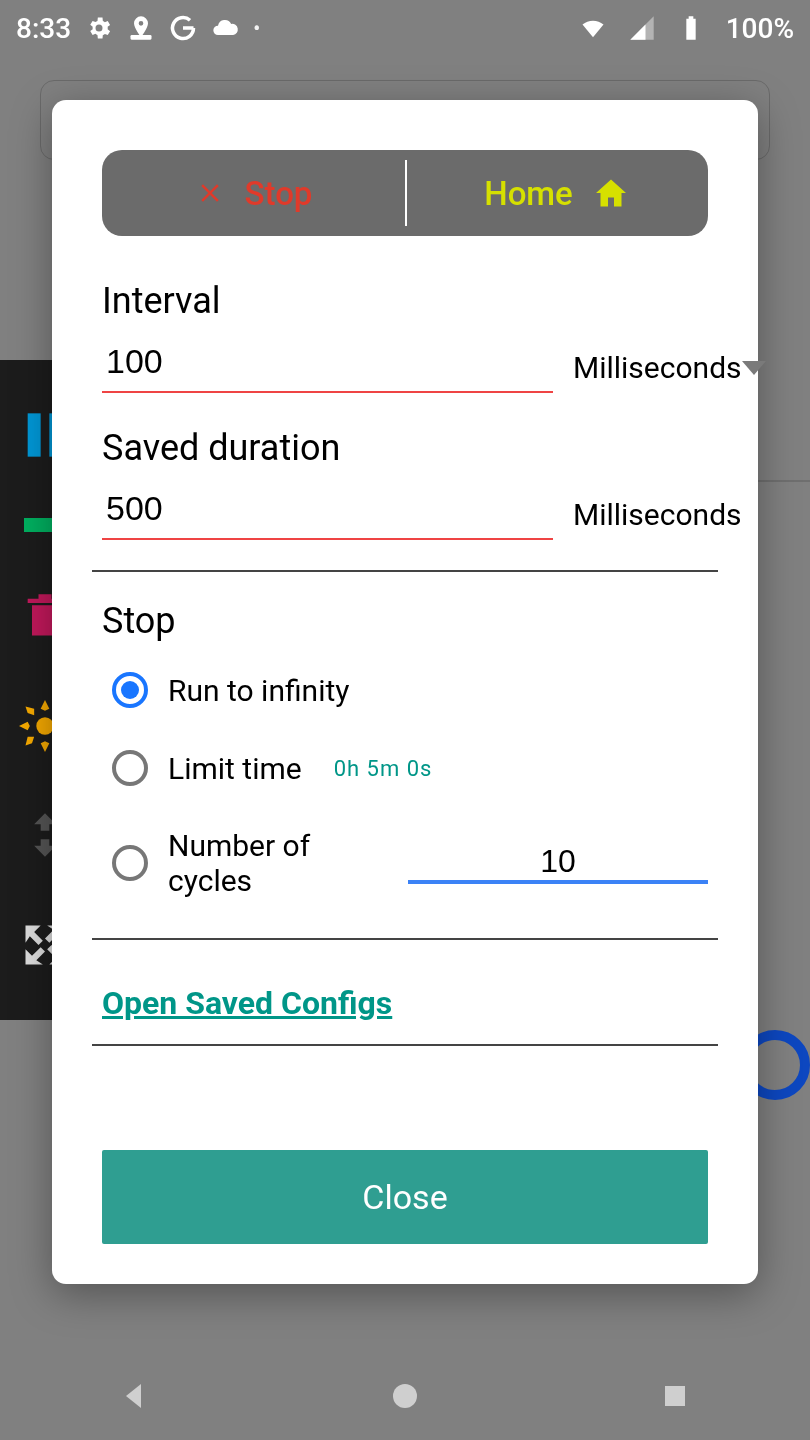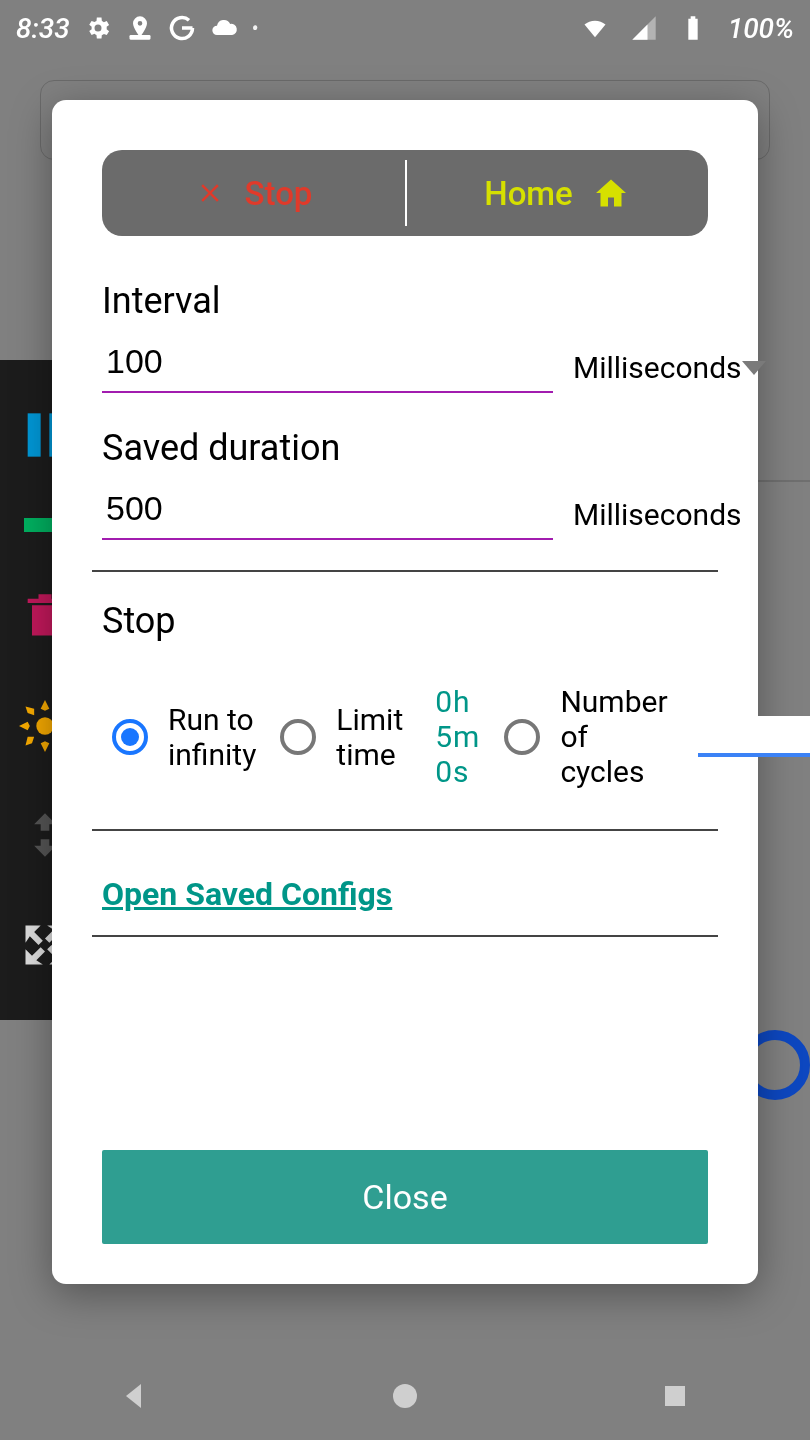--- a/index.html
+++ b/index.html
@@ -2,21 +2,21 @@
 <html><head>
 <meta charset="utf-8">
 <style>
   * { box-sizing: border-box; margin: 0; padding: 0; }
   html, body { width: 810px; height: 1440px; overflow: hidden; font-family: Roboto, Arial, sans-serif; }
   body { background: #808080; position: relative; }
 
   
   .status-bar {
     height: 56px; display: flex; align-items: center; justify-content: space-between;
-    padding: 0 16px; color: #fff; font-size: 28px; font-weight: 500; font-style: italic;
+    padding: 0 16px; color: #fff; font-size: 28px; font-weight: 500;
   }
   .status-left, .status-right { display: flex; align-items: center; gap: 14px; }
   .status-right { gap: 21px; }
   .sb-icon { width: 28px; height: 28px; display:inline-flex; align-items:center; justify-content:center; }
 
   
   .nav-bar {
     position: absolute; bottom: 0; left: 0; right: 0; height: 88px;
     display: flex; align-items: center; justify-content: space-around;
     color: #d0d0d0;
@@ -54,35 +54,35 @@
     margin-bottom: 34px;
   }
   .seg-divider { position:absolute; left:50%; top:10px; bottom:10px; width:2px; background:#fff; }
   .seg-btn { flex:1; display:flex; align-items:center; justify-content:center; gap:20px; font-size:33px; font-weight:500;}
   .seg-stop { color:#e03a2a; }
   .seg-home { color:#d6e000; }
 
   .label { font-size: 36px; color:#000; margin-top: 10px; margin-bottom: 14px; }
   .row { display:flex; align-items:flex-end; gap:20px; }
   .text-input {
-    font-size: 34px; color:#000; border:none; border-bottom: 2px solid #a21caf;
+    font-size: 34px; color:#000; border:none; border-bottom: 2px solid #ef4444;
     padding: 6px 4px 10px 4px; background:transparent; outline:none;
     flex: 0 0 290px;
   }
   .unit { font-size: 30px; color:#000; flex:1; display:flex; align-items:center; justify-content:space-between; padding-bottom:8px;}
   .dropdown-caret { width:0; height:0; border-left:12px solid transparent; border-right:12px solid transparent; border-top:14px solid #7a7a7a; margin-right:20px;}
 
   .hr { height:2px; background:#444; margin: 30px -10px 18px -10px; }
 
-  .radio-group { display:flex; flex-direction:row; gap:14px; margin-top:28px; margin-bottom:10px; }
+  .radio-group { display:flex; flex-direction:column; gap:42px; margin-top:16px; margin-bottom:10px; }
   .radio-row { display:flex; align-items:center; gap:20px; font-size:30px; color:#000; padding-left:10px;}
   .radio { width:36px; height:36px; border-radius:50%; border:4px solid #777; position:relative; flex-shrink:0;}
   .radio.checked { border-color:#1976ff; }
   .radio.checked::after { content:""; position:absolute; inset:5px; background:#1976ff; border-radius:50%; }
-  .time-val { color:#009688; font-size:30px; margin-left:12px; letter-spacing:1px;}
+  .time-val { color:#009688; font-size:22px; margin-left:12px; letter-spacing:1px;}
   .cycles-input { font-size:32px; text-align:center; border:none; border-bottom:4px solid #3b82f6; width:300px; margin-left:10px; outline:none;}
 
   .link { color:#009688; font-size:32px; font-weight:700; text-decoration:underline; margin-top:26px; }
 
   .config-row { display:flex; align-items:center; gap:24px; margin-top:26px; }
   .config-name-col { flex:1; display:flex; flex-direction:column; align-items:center; gap:8px;}
   .config-hint { color:#8a8a8a; font-size:28px;}
   .config-val { font-size:34px; color:#000;}
   .save-icon { width:90px; height:88px; }
 

